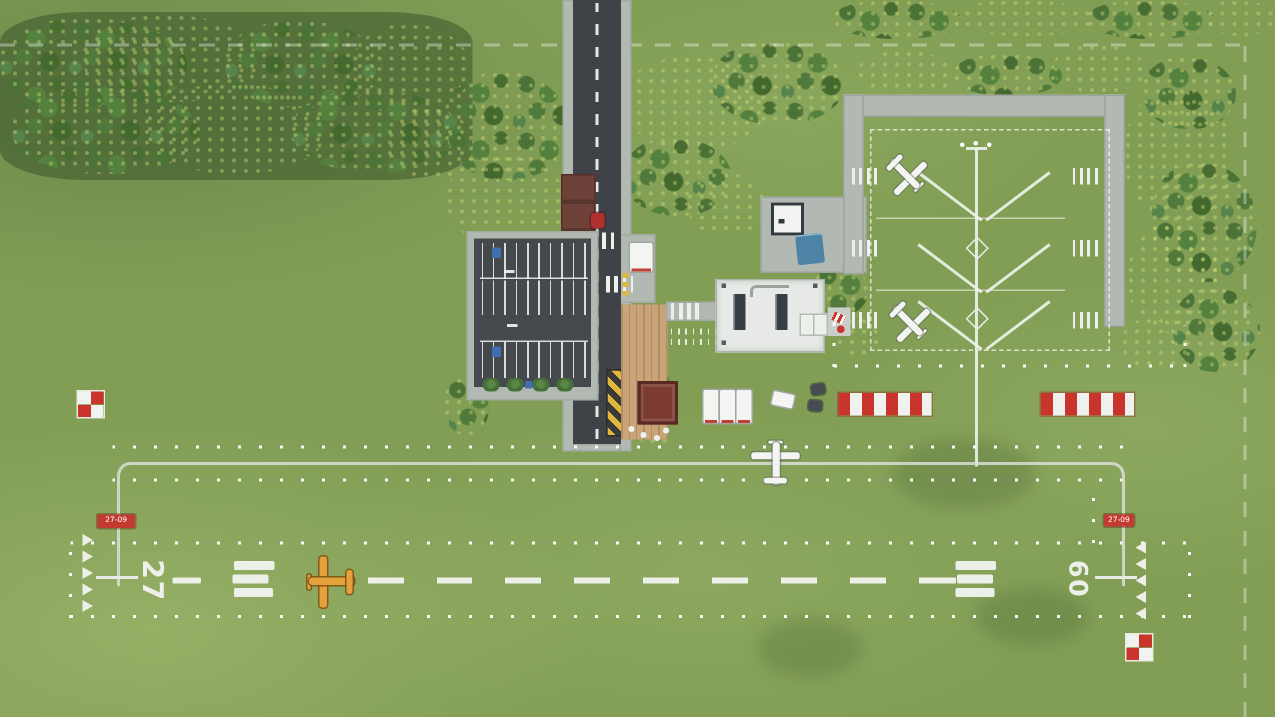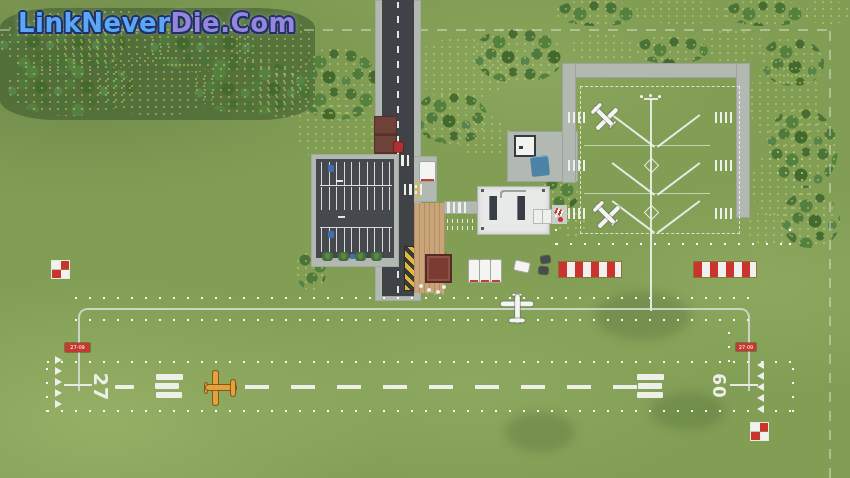--- a/index.html
+++ b/index.html
@@ -295,17 +295,14 @@
       <span class="fus"></span>
       <span class="tail"></span>
   </div>
   <div class="a plane yellow" style="left:205px;top:371px;transform:rotate(-90deg);">
     <span class="prop"></span>
       <span class="wing"></span>
       <span class="fus"></span>
       <span class="tail"></span>
   </div>
 
-  <div class="a wm" style="left:18px;top:8px;">
-    <span class="p1">LinkNever</span><span class="p2">Die.Com</span>
-  </div>
 
 </div>
 
 </body></html>

